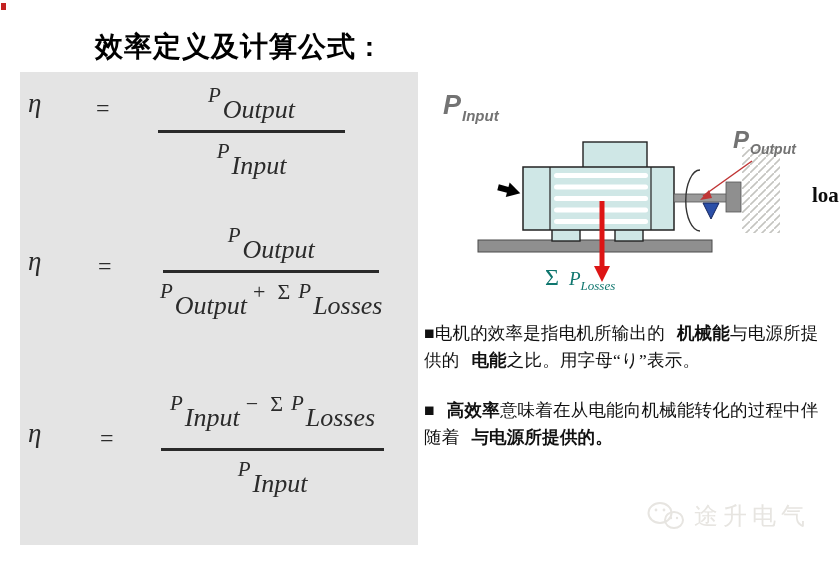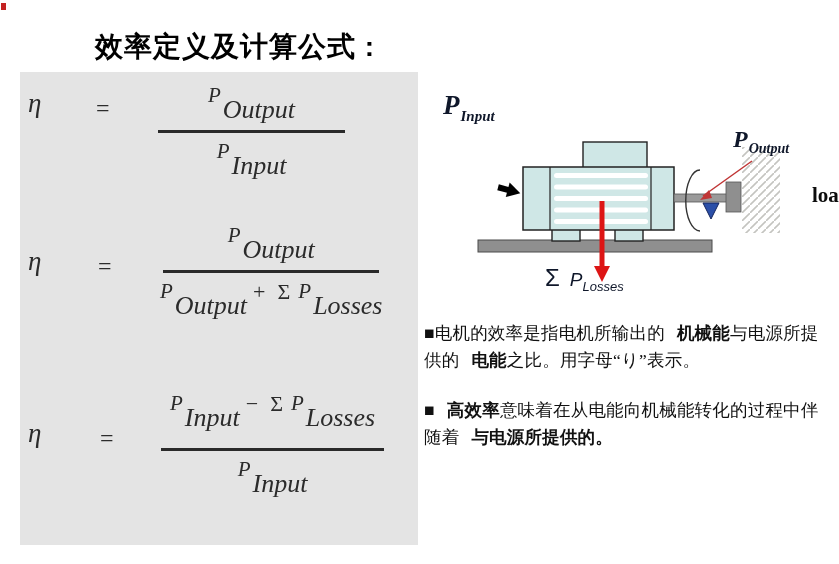--- a/index.html
+++ b/index.html
@@ -21,27 +21,27 @@
   .num{height:46px;}
   .num.tall{height:56px;}
   .den{padding-top:7px;}
   .bar{border-top:3px solid #2a2a2a;margin:0 auto;}
   .pp{font:italic 21px "Liberation Serif",serif;}
   .ps{font:italic 26px "Liberation Serif",serif;transform:translateY(12px);display:inline-block;margin-left:2px;}
   .op{font:400 22px "Liberation Serif",serif;margin:0 12px 0 6px;display:inline-block;}
   .sg{font:400 22px "Liberation Serif",serif;margin-right:8px;display:inline-block;}
   .num .pp,.den .pp,.num .ps,.den .ps,.num .op,.num .sg,.den .op,.den .sg{line-height:1.1;}
   
-  .plabel{color:#0f172a;font-family:Liberation Serif, serif;font-style:italic;font-weight:bold;white-space:nowrap;}
+  .plabel{color:#737373;font-family:Liberation Sans, sans-serif;font-style:italic;font-weight:bold;white-space:nowrap;}
   .plabel .big{font-size:27px;}
   .plabel .small{font-size:15px;display:inline-block;transform:translateY(7px);margin-left:1px;}
   .p-output .big{font-size:24px;}
   .p-output .small{font-size:14px;transform:translateY(6px);}
   .load-label{font:bold 21px "Liberation Serif",serif;color:#0d0d0d;}
-  .losses-label{color:#0f172a;font-family:Liberation Sans, sans-serif;white-space:nowrap;}
+  .losses-label{color:#0f766e;font-family:Liberation Serif, serif;white-space:nowrap;}
   .losses-label .sigma{font-size:24px;margin-right:10px;}
   .losses-label .lp{font-style:italic;font-size:19px;}
   .losses-label .ls{font-style:italic;font-size:13px;display:inline-block;transform:translateY(5px);}
   
   .notes{left:424px;top:320px;width:404px;color:#111;
          font-family:"Liberation Serif",serif;font-size:17.5px;line-height:27px;letter-spacing:0.2px;}
   .notes p{margin:0 0 23px 0;}
   .notes b{font-weight:bold;padding-left:12px;}
   
   .wm{left:646px;top:500px;display:flex;align-items:center;gap:8px;color:#e7e5e1;}
@@ -159,14 +159,25 @@
 
   <div class="abs losses-label" style="left:545px;top:264px">
     <span class="sigma">Σ</span><span class="lp">P</span><span class="ls">Losses</span>
   </div>
 
   <div class="abs notes">
     <p><span>■电机的效率是指电机所输出的</span><b>机械能</b><span>与电源所提供的</span><b>电能</b><span>之比。用字母“り”表示。</span></p>
     <p><span>■</span><b>高效率</b><span>意味着在从电能向机械能转化的过程中伴随着</span><b>与电源所提供的。</b></p>
   </div>
 
+  <div class="abs wm">
+    <svg width="40" height="32" viewBox="0 0 40 32">
+      <ellipse cx="14" cy="13" rx="11.5" ry="10" fill="none" stroke="#e7e5e1" stroke-width="2"></ellipse>
+      <ellipse cx="28" cy="20" rx="9" ry="8" fill="none" stroke="#e7e5e1" stroke-width="2"></ellipse>
+      <circle cx="10" cy="10" r="1.4" fill="#e7e5e1"></circle>
+      <circle cx="18" cy="10" r="1.4" fill="#e7e5e1"></circle>
+      <circle cx="25" cy="18" r="1.2" fill="#e7e5e1"></circle>
+      <circle cx="31" cy="18" r="1.2" fill="#e7e5e1"></circle>
+    </svg>
+    <span class="wm-text">途升电气</span>
+  </div>
 
 </div>
 
 </body></html>

